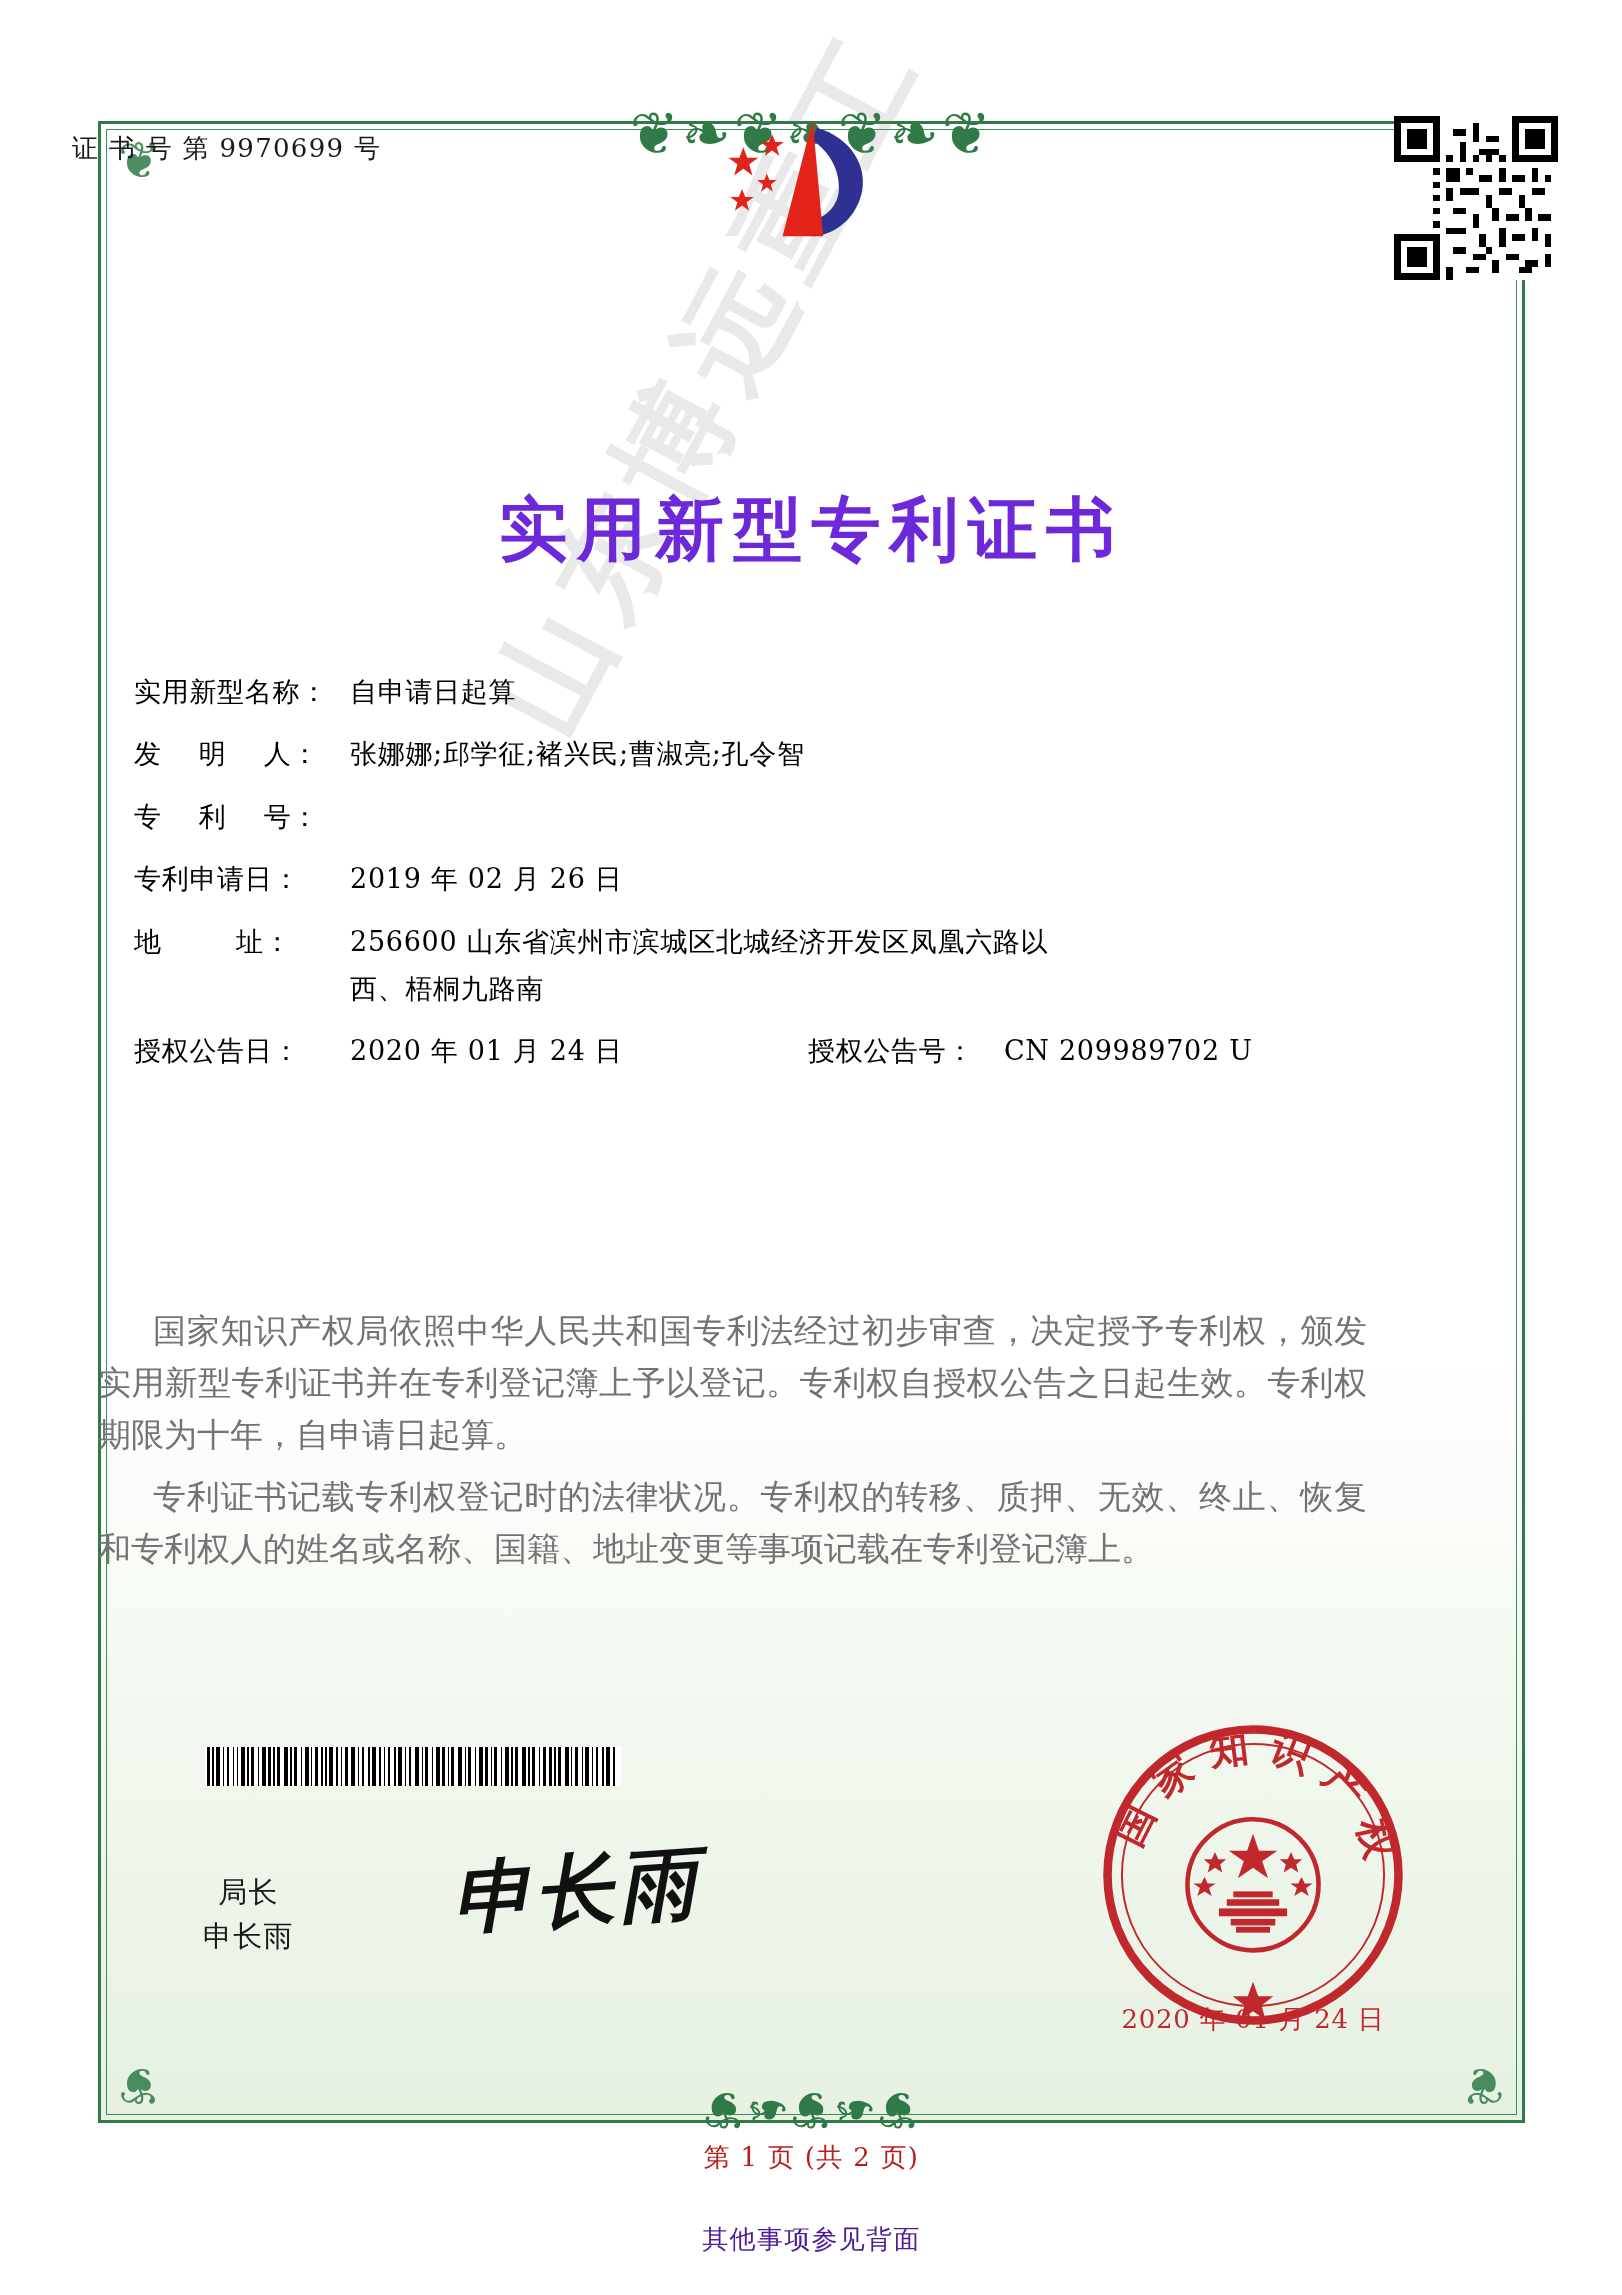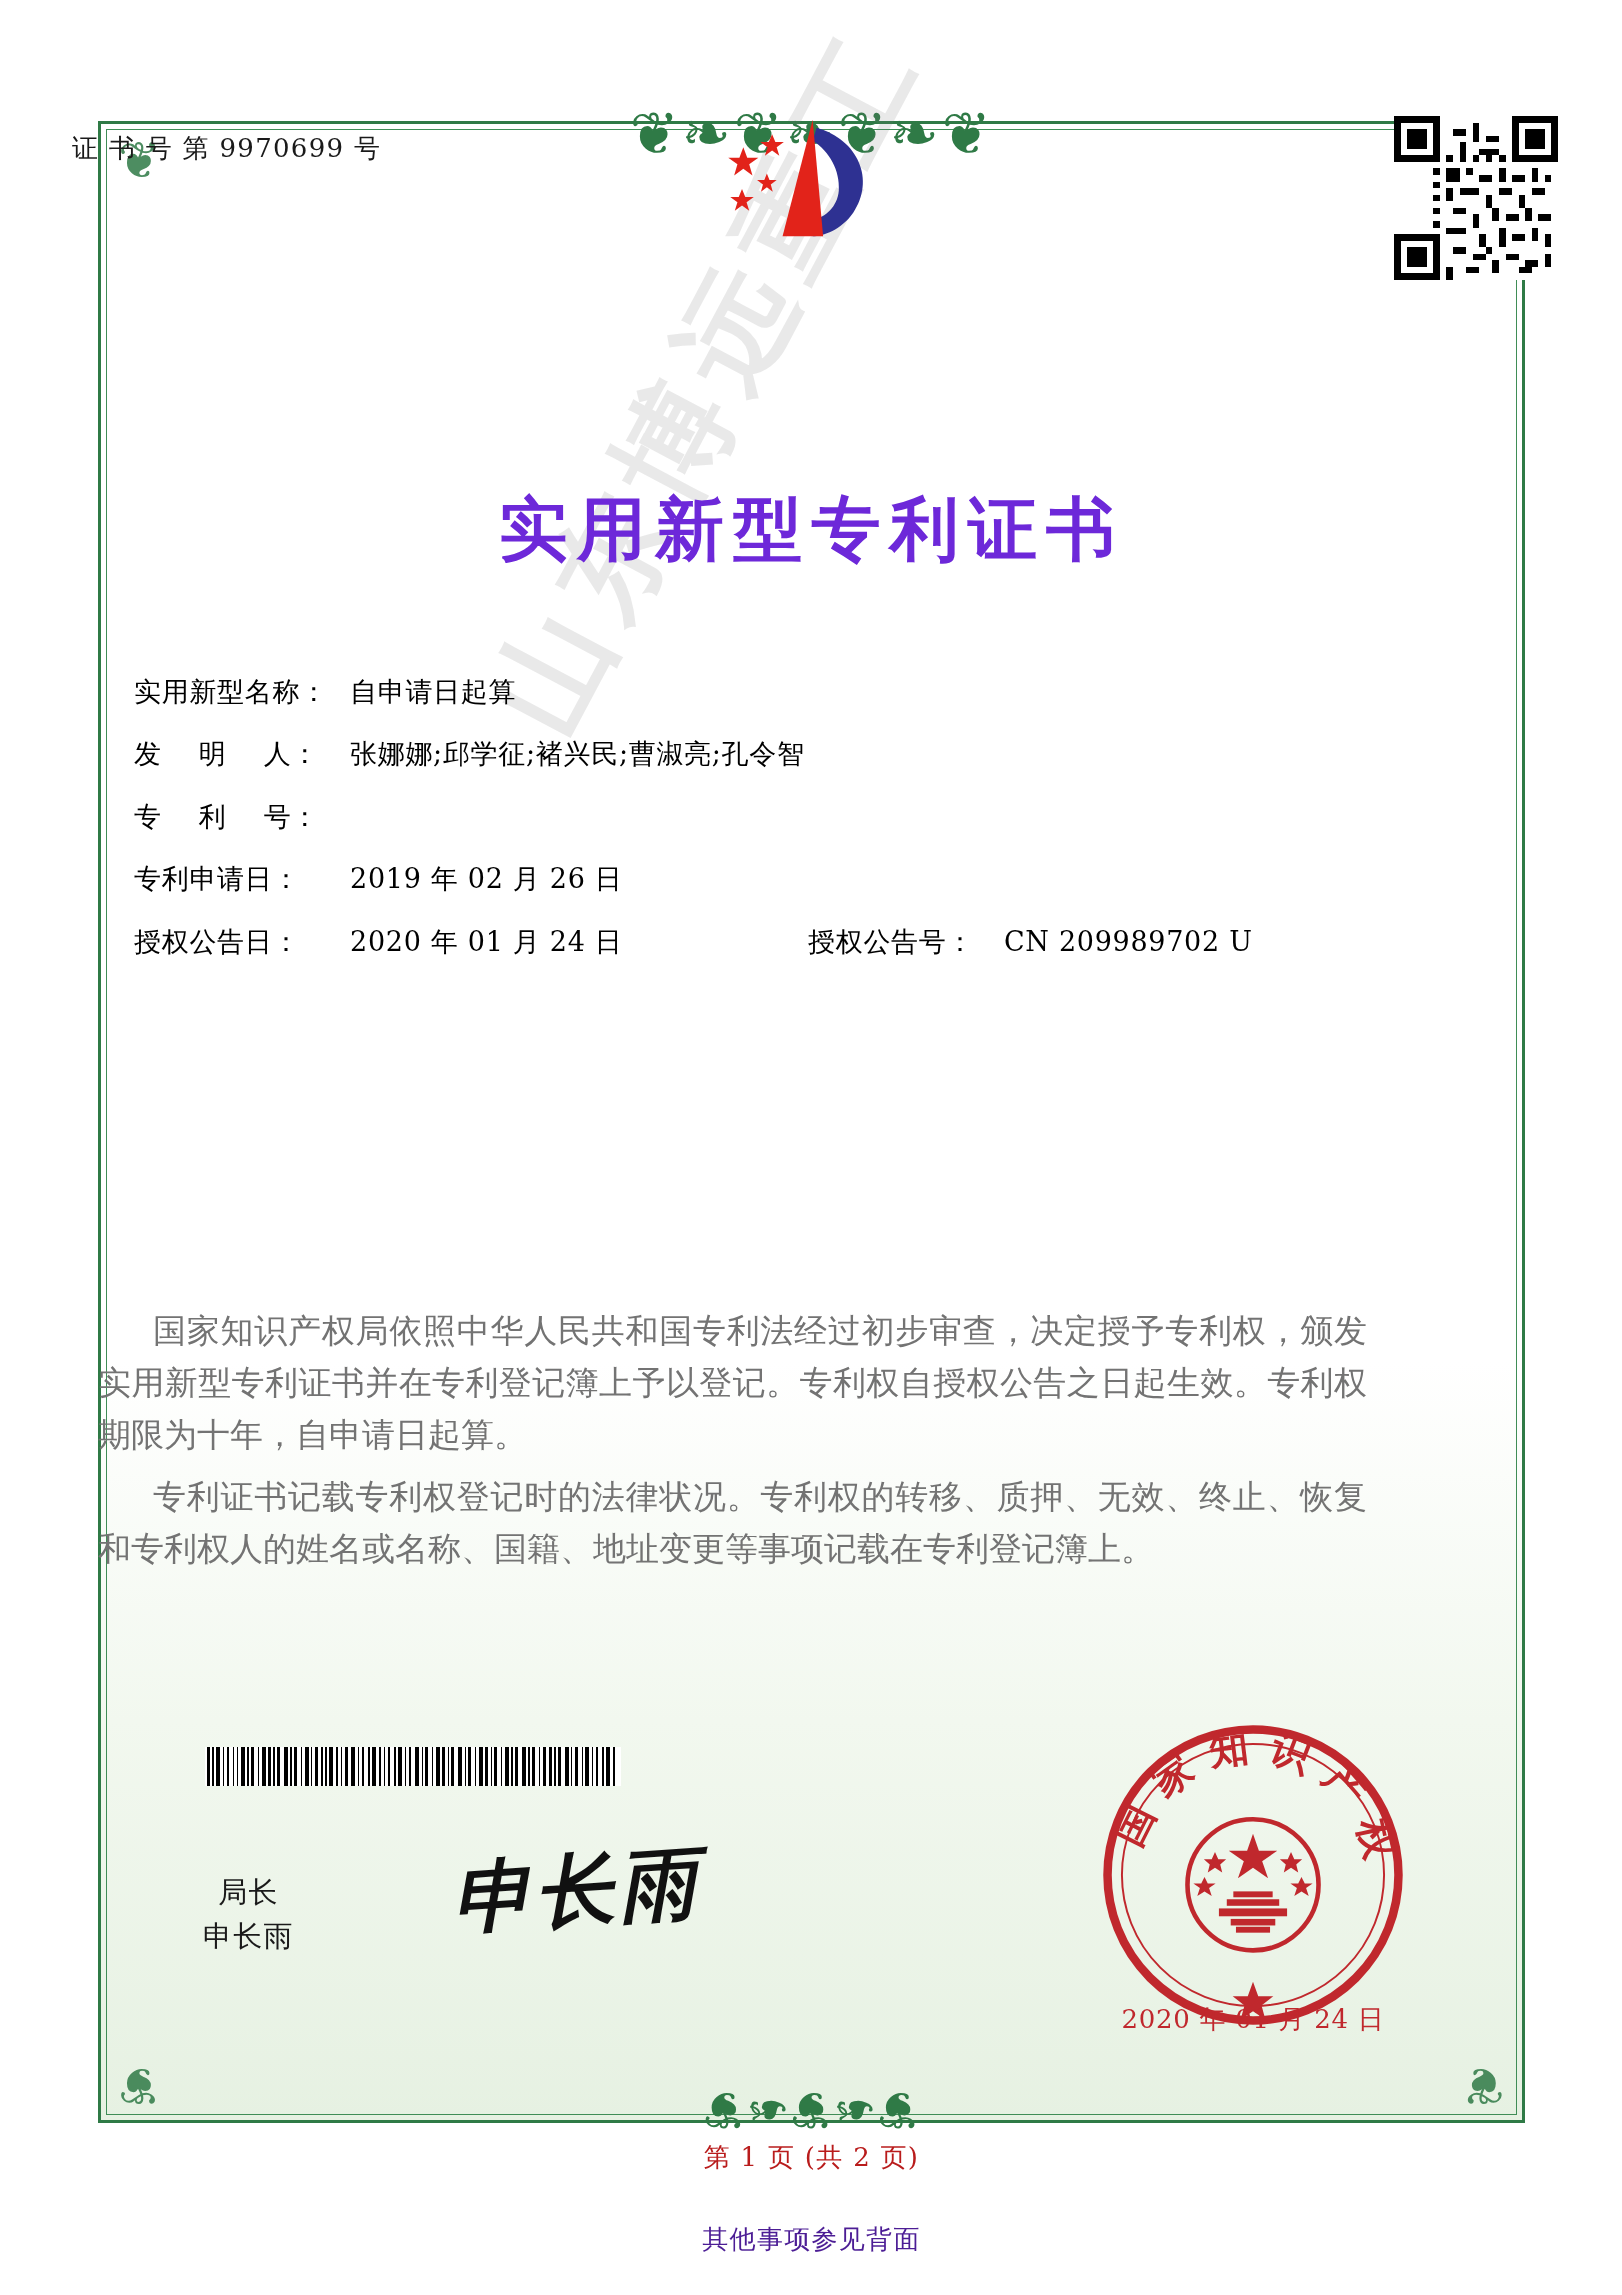--- a/index.html
+++ b/index.html
@@ -414,20 +414,27 @@
     <div class="field-row">
       <div class="field-label">专    利    号：</div>
     </div>
 
     <div class="field-row">
       <div class="field-label">专利申请日：</div>
       <div class="field-value">2019 年 02 月 26 日</div>
     </div>
 
 
+    <div class="field-row">
+      <div class="field-label">地        址：</div>
+      <div class="field-value">
+        <span>256600  山东省滨州市滨城区北城经济开发区凤凰六路以</span>
+        <span class="second-line">西、梧桐九路南</span>
+      </div>
+    </div>
 
     <div class="field-row split">
       <div class="field-label">授权公告日：</div>
       <div class="field-value">2020 年 01 月 24 日</div>
       <div class="field-label2">授权公告号：</div>
       <div class="field-value2">CN 209989702 U</div>
     </div>
 
   </div>
 

